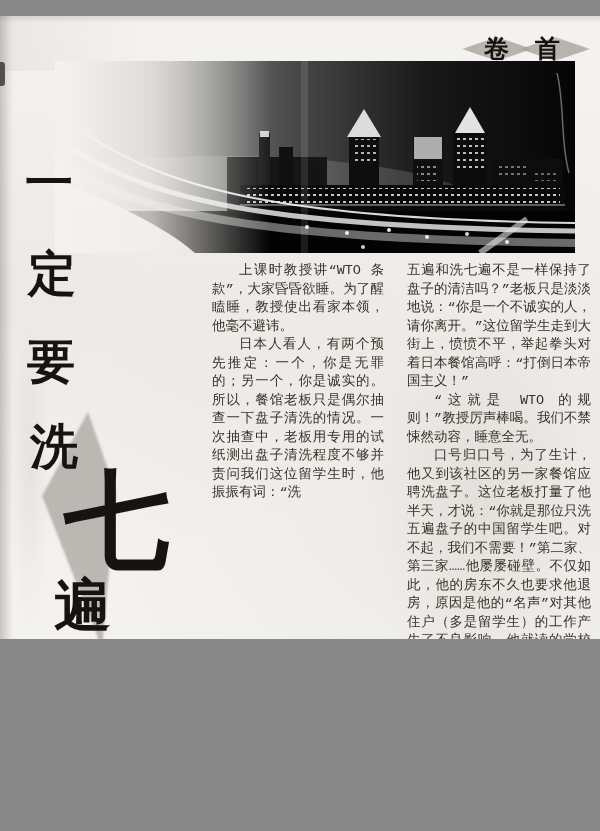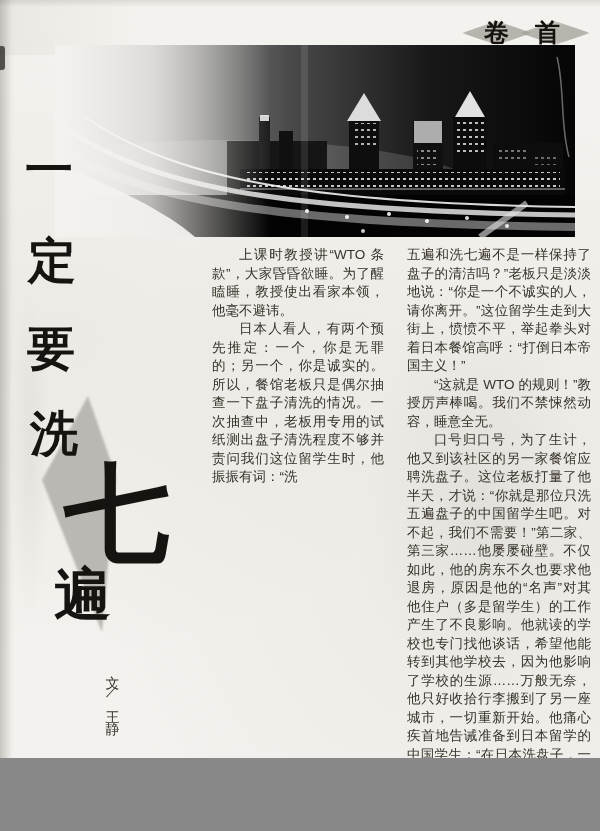--- a/index.html
+++ b/index.html
@@ -1,24 +1,24 @@
 <!DOCTYPE html>
 <html><head>
 <meta charset="utf-8">
 <style>
   html,body { margin:0; padding:0; background:#888; }
   .page {
-    position:relative; width:600px; height:758px; margin:0 auto;
+    position:relative; width:600px; height:623px; margin:16px auto;
     background:
       radial-gradient(ellipse at 85% 70%, rgba(90,85,78,0.06), transparent 60%),
       radial-gradient(ellipse at 10% 45%, rgba(90,85,78,0.05), transparent 55%),
       linear-gradient(90deg, #ebe9e5 0px, #f4f2ee 16px),
       #f4f2ee;
     overflow:hidden;
-    font-family:Liberation Sans, sans-serif;
+    font-family:Liberation Mono, monospace;
   }
   .left-shadow { position:absolute; left:0; top:0; width:12px; height:100%;
     background:linear-gradient(90deg, rgba(60,55,48,0.20), rgba(60,55,48,0)); }
   .top-shadow { position:absolute; left:0; top:0; width:100%; height:7px;
     background:linear-gradient(180deg, rgba(60,55,48,0.12), rgba(60,55,48,0)); }
   .edge-mark { position:absolute; left:0; top:46px; width:5px; height:24px;
     background:#2a2722; opacity:.75; border-radius:0 3px 3px 0; }
 
   
   .lens { position:absolute; background:#a39f99; opacity:.75;

